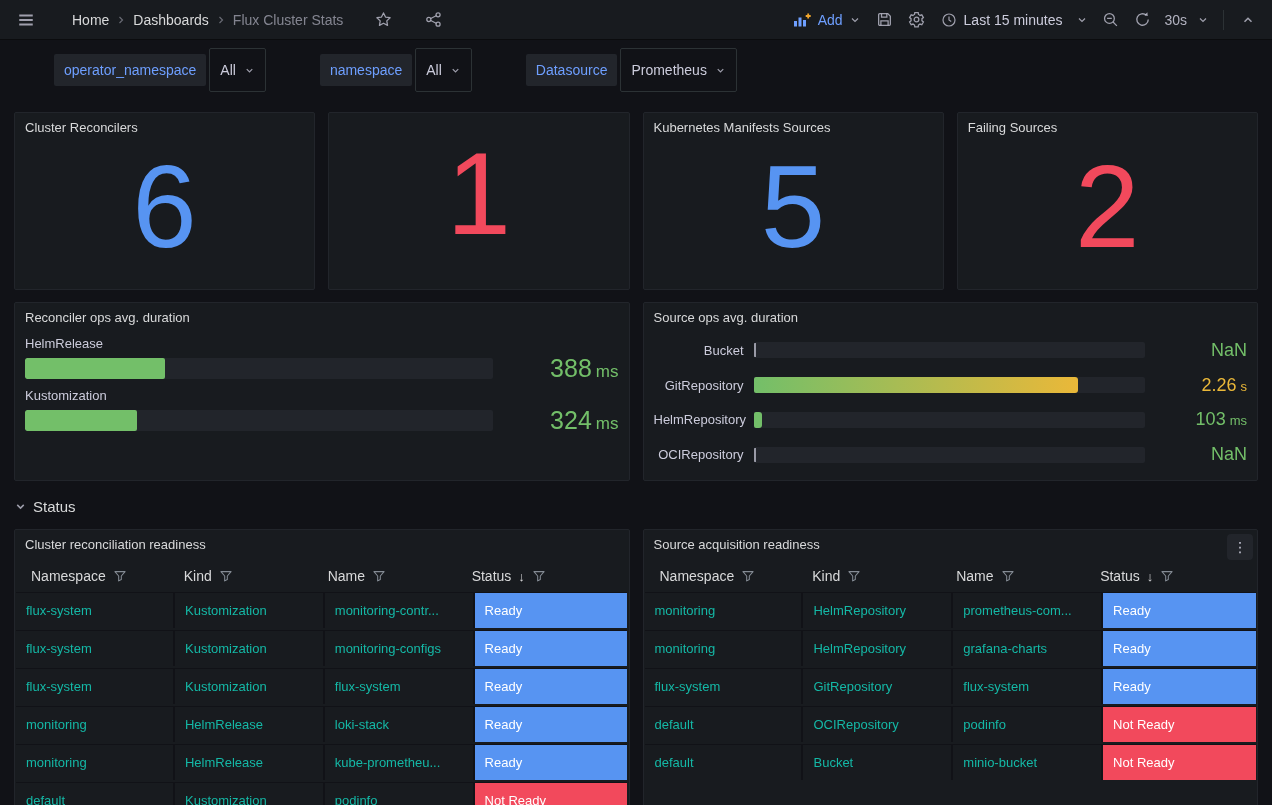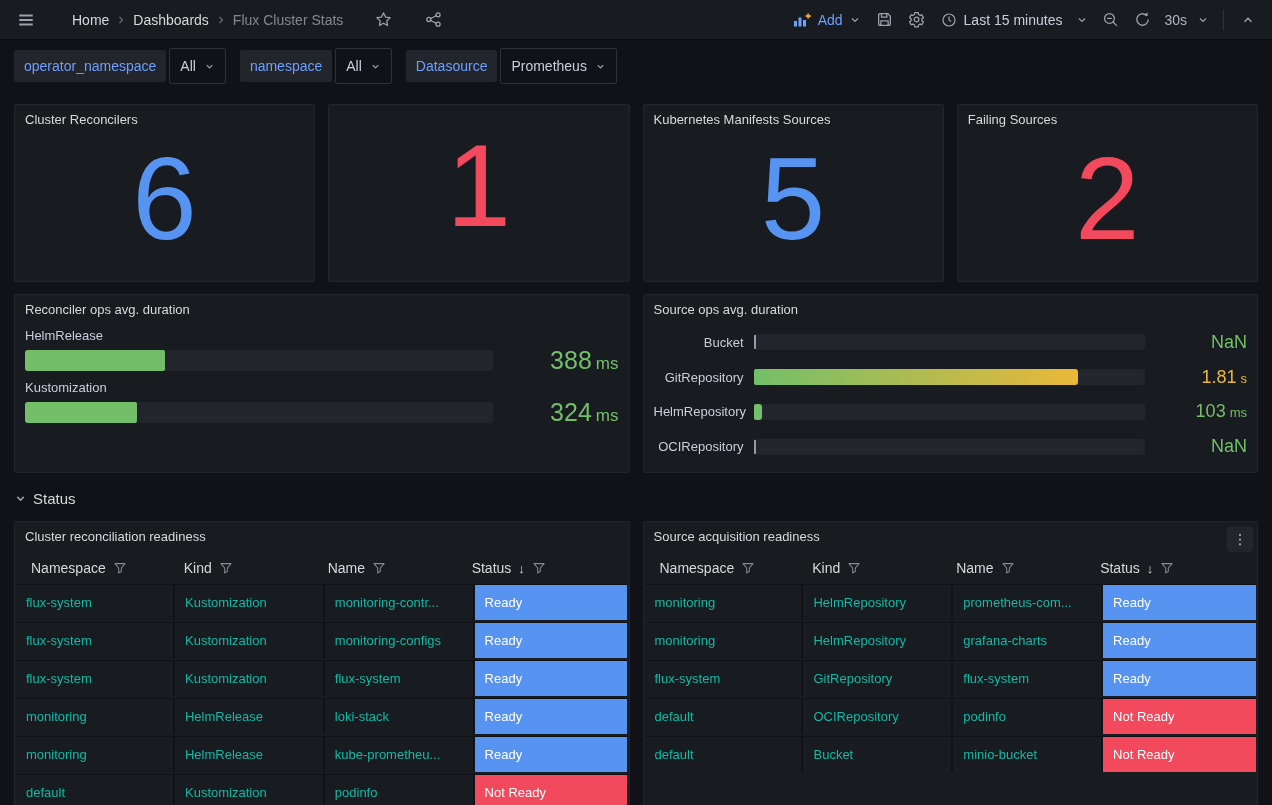--- a/index.html
+++ b/index.html
@@ -33,25 +33,25 @@
   .timepick { display:flex; align-items:center; gap:7px; padding:0 6px; height:28px; cursor:pointer; }
   .timepick .lbl { color:#ccccdc; }
   .refresh-lbl { color:rgba(204,204,220,0.85); padding:0 2px 0 4px; }
   .nav-divider { width:1px; height:20px; background:#2c3235; margin:0 6px; }
 
   
   .filters { display:flex; align-items:center; gap:14px; padding:8px 14px; }
   .var-group { display:flex; align-items:center; gap:3px; }
   .var-label {
     height:32px; display:flex; align-items:center; padding:0 10px;
-    background:#22252b; border-radius:2px; color:#6e9fff; font-size:14px;
+    background:#22252b; border-radius:2px; color:#6e9fff; font-size:14px;margin-left:40px;
   }
   .var-label.plain { color:#ccccdc; }
   .var-value {
-    height:36px; display:flex; align-items:center; gap:8px; padding:0 10px;
+    height:44px; display:flex; align-items:center; gap:8px; padding:0 10px;
     background:#111217; border:1px solid #2c3235; border-radius:2px; color:#ccccdc;
     cursor:pointer; font-size:14px;
   }
   .switch-box {
     height:32px; width:56px; display:flex; align-items:center; justify-content:center;
     background:#111217; border:1px solid #2c3235; border-radius:2px; cursor:pointer;
   }
   .switch { width:32px; height:16px; border-radius:9px; background:#3274d9; position:relative; }
   .switch::after { content:""; position:absolute; top:2px; right:2px; width:12px; height:12px; border-radius:50%; background:#fff; }
 
@@ -293,21 +293,21 @@
             <div class="bgs-track">
               <div class="bgs-zero"></div>
             </div>
             <div class="bgs-value" style="color: rgb(115, 191, 105);"><span class="num">NaN</span></div>
           </div>
           <div class="bgs-row">
             <div class="bgs-label">GitRepository</div>
             <div class="bgs-track">
               <div class="bgs-fill" style="width: 83%; background: linear-gradient(90deg, rgb(115, 191, 105), rgb(234, 184, 57));"></div>
             </div>
-            <div class="bgs-value" style="color: rgb(234, 184, 57);"><span class="num">1.81</span><span class="unit">s</span></div>
+            <div class="bgs-value" style="color: rgb(234, 184, 57);"><span class="num">2.26</span><span class="unit">s</span></div>
           </div>
           <div class="bgs-row">
             <div class="bgs-label">HelmRepository</div>
             <div class="bgs-track">
               <div class="bgs-fill" style="width: 2.2%; background: rgb(115, 191, 105);"></div>
             </div>
             <div class="bgs-value" style="color: rgb(115, 191, 105);"><span class="num">103</span><span class="unit">ms</span></div>
           </div>
           <div class="bgs-row">
             <div class="bgs-label">OCIRepository</div>

